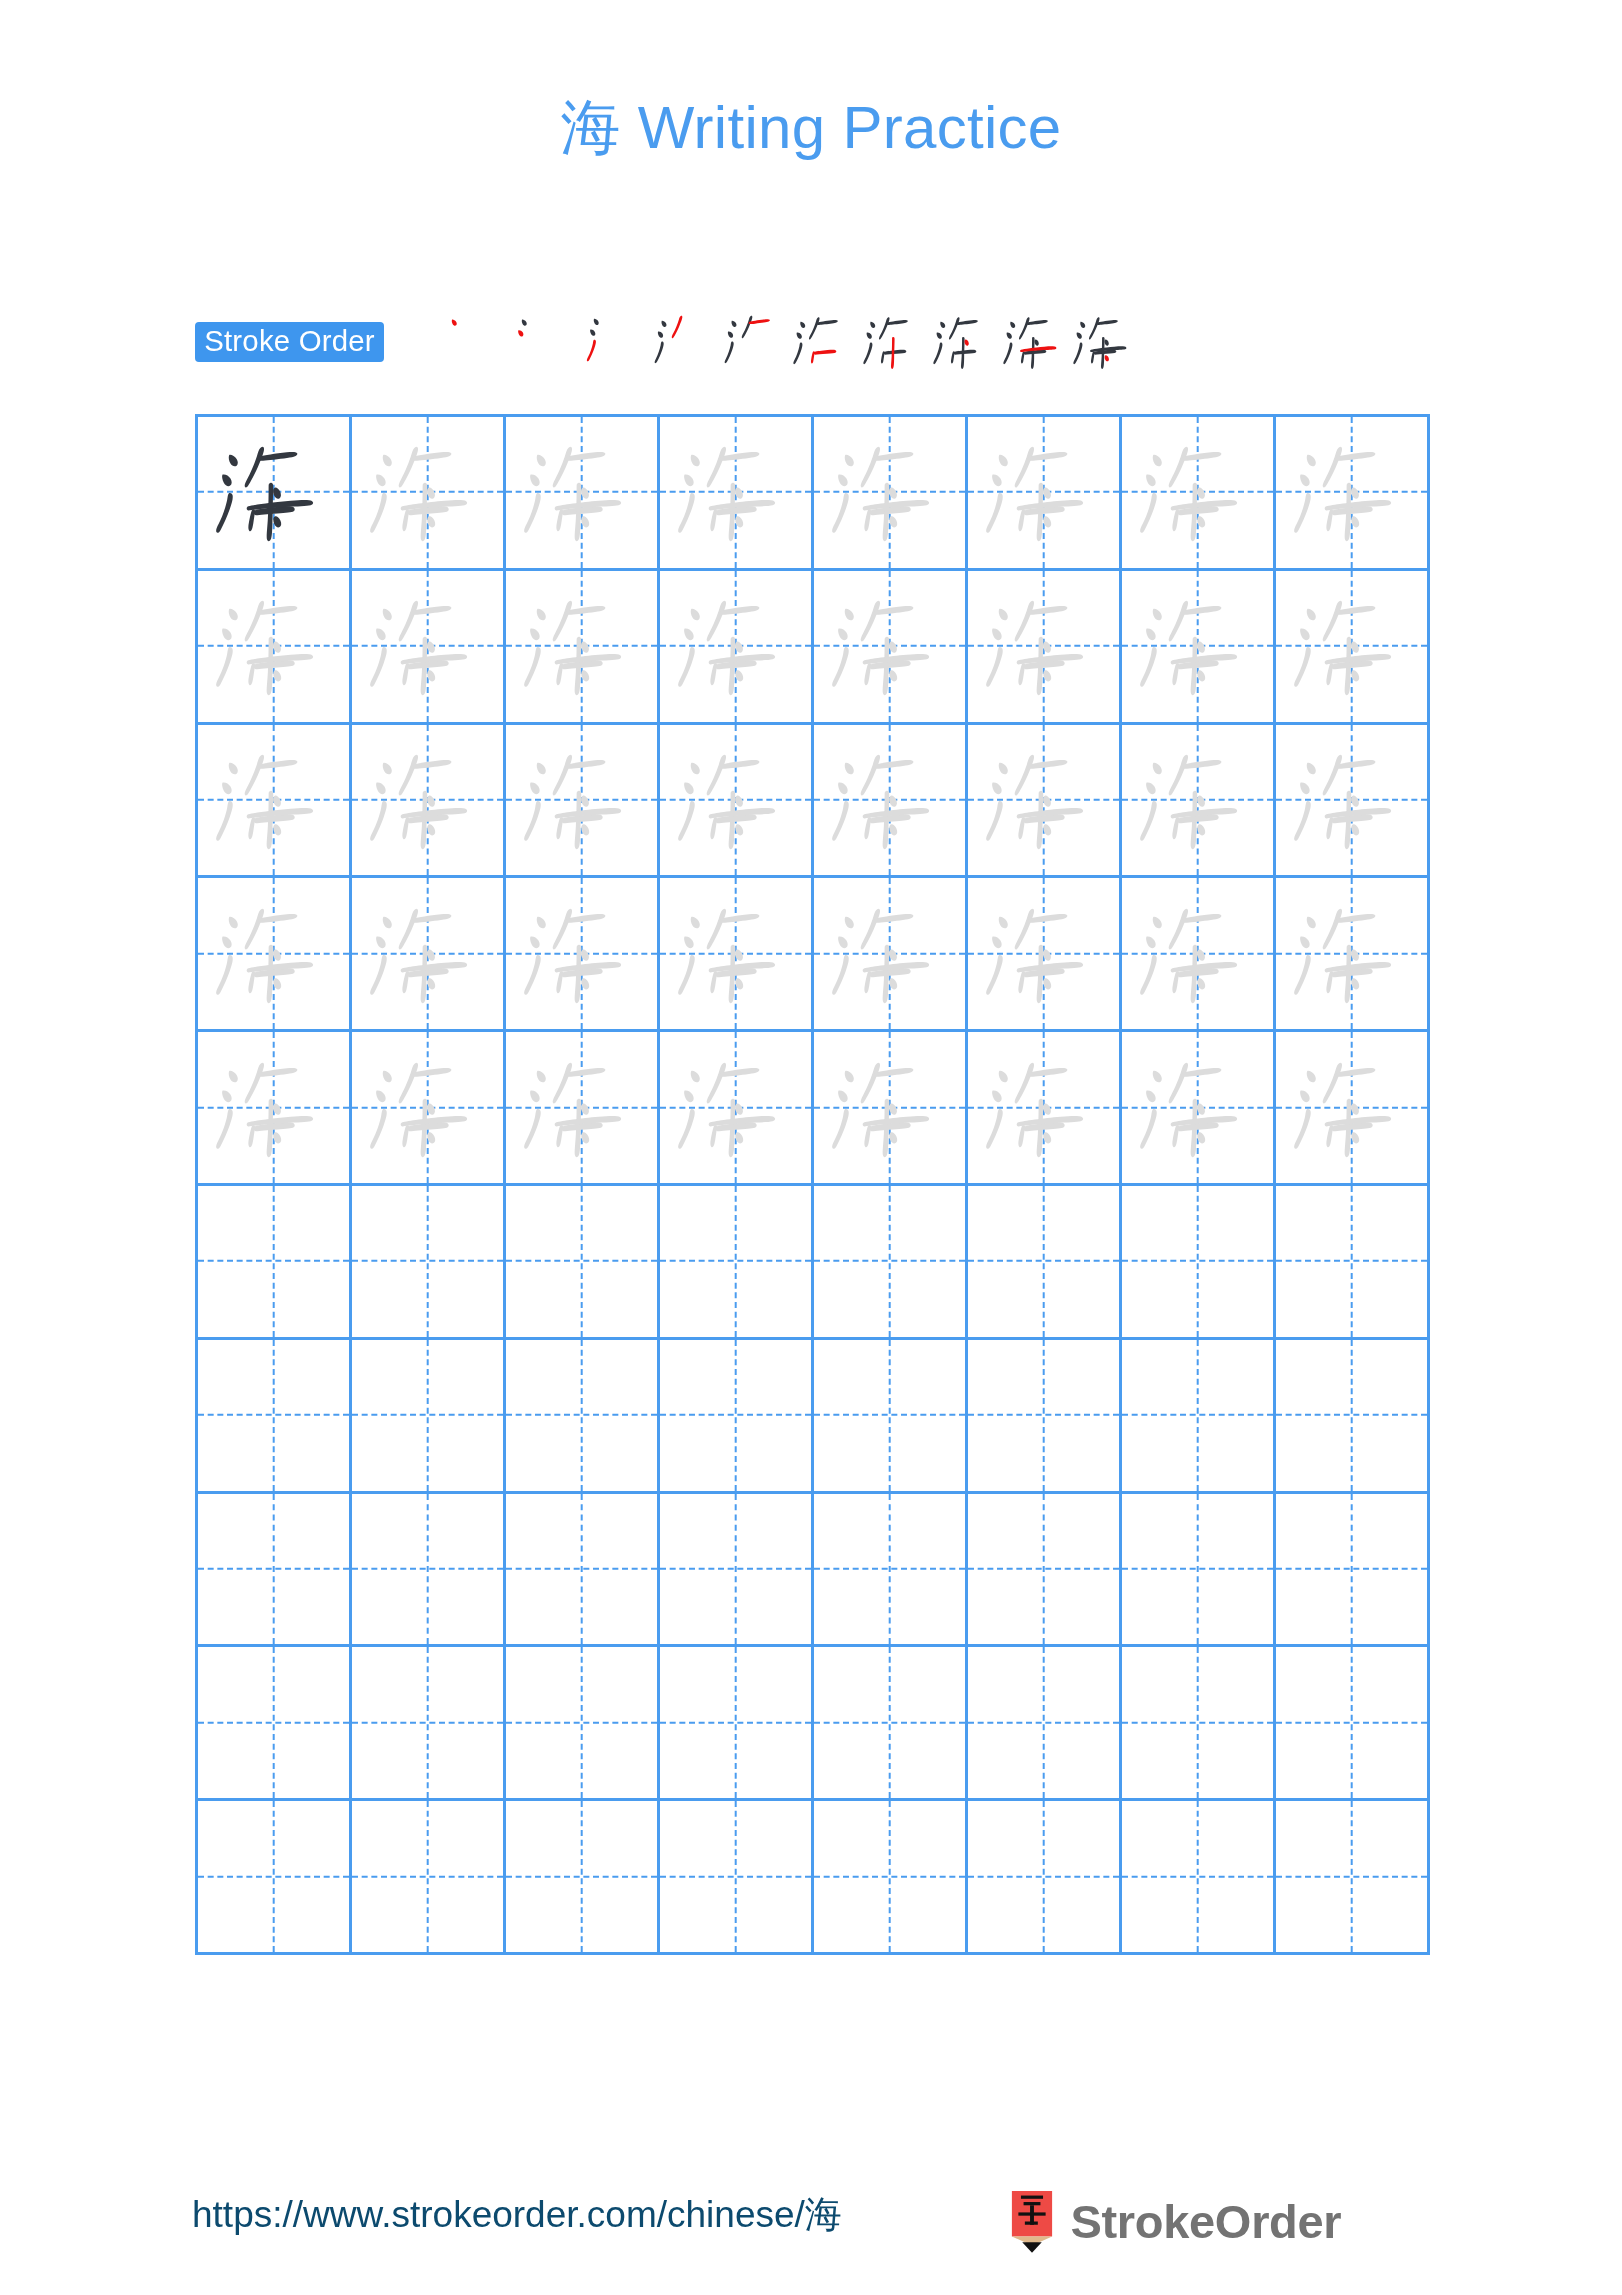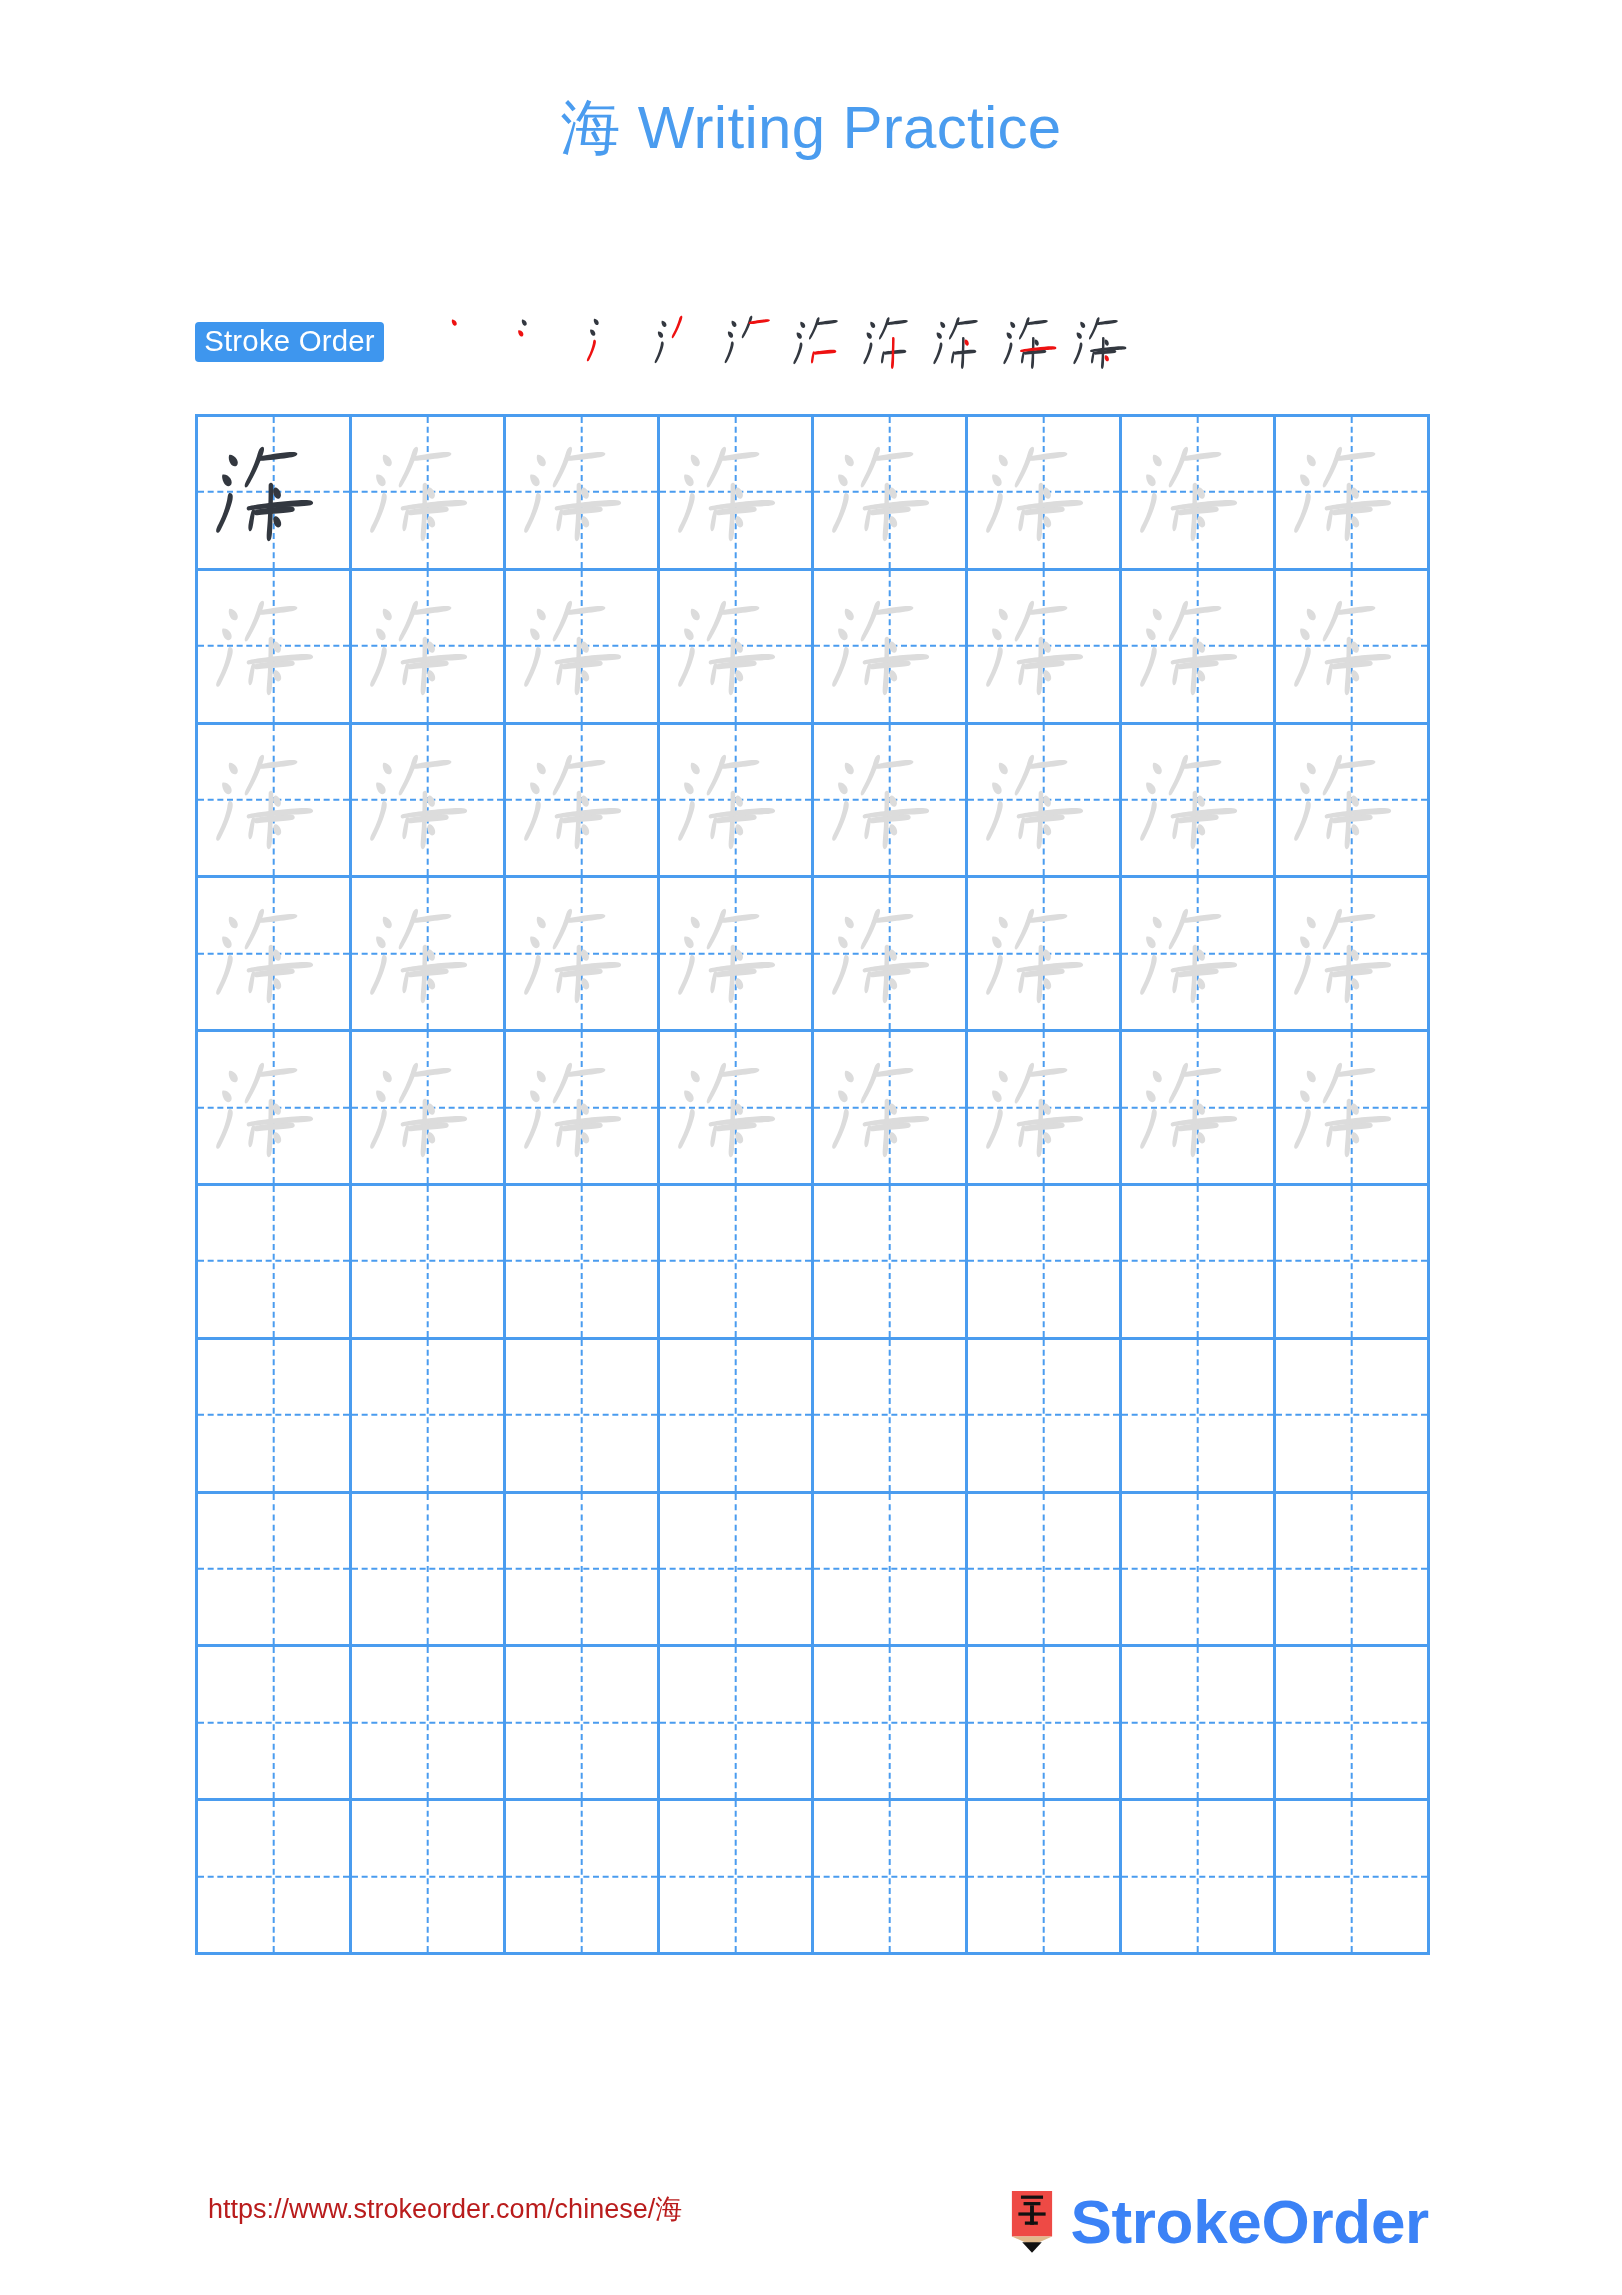--- a/index.html
+++ b/index.html
@@ -138,24 +138,24 @@
   
   #footer {
     position: absolute;
     left: 0;
     top: 2189px;
     width: 1622px;
     height: 79px;
   }
   #footer-url {
     position: absolute;
-    left: 208px;
+    left: 192px;
     top: 3.9px;
-    font-size: 27px;
-    color: #b91c1c;
+    font-size: 37px;
+    color: #0c4a6e;
     white-space: nowrap;
     line-height: 1.2;
     font-family: "Liberation Sans", sans-serif;
   }
   #footer-url .url-char {
     font-family: "DejaVu Sans", "Liberation Sans", sans-serif;
   }
   #footer-brand {
     position: absolute;
     left: 1008px;
@@ -165,23 +165,23 @@
     height: 65px;
   }
   #brand-logo-icon {
     width: 48px;
     height: 65px;
     flex: 0 0 auto;
     margin-right: 14.4px;
   }
   #brand-logo-icon svg { display: block; width: 48px; height: 65px; }
   #brand-name {
-    font-size: 62px;
+    font-size: 47px;
     font-weight: bold;
-    color: #3b82f6;
+    color: #737373;
     letter-spacing: -0.3px;
     white-space: nowrap;
     line-height: 1;
   }
 </style>
 </head>
 <body>
 
 <div id="worksheet-title">
   <span class="title-char">海</span><span> Writing Practice</span>

